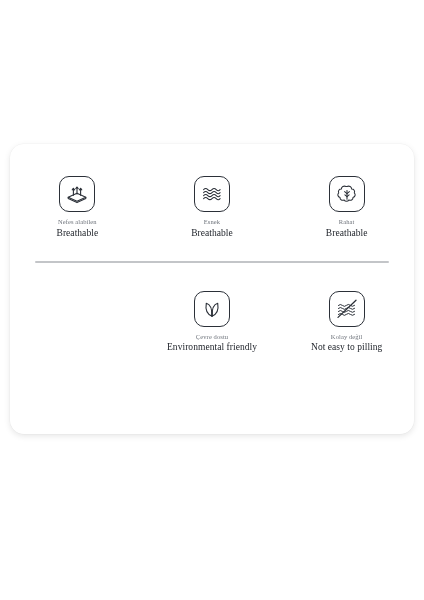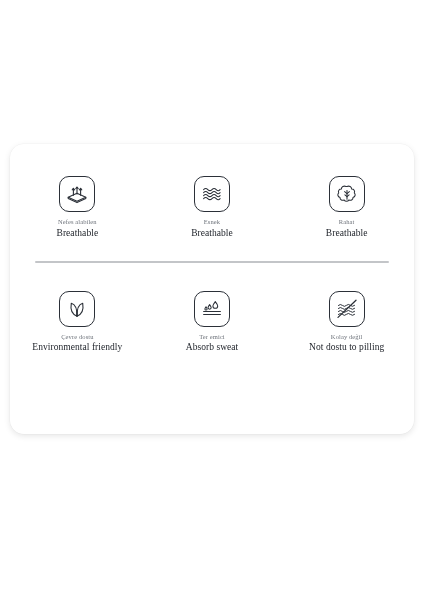--- a/index.html
+++ b/index.html
@@ -186,46 +186,33 @@
             <svg width="24" height="24" viewBox="0 0 24 24" fill="none" stroke="#2b3038" stroke-width="1.1" stroke-linecap="round" stroke-linejoin="round">
               <path d="M12 19.2 C7.2 17.4 5.2 12.6 6.3 6.2 C9.6 7.0 12.2 9.6 12 19.2 Z"></path>
               <path d="M12 19.2 C16.8 17.4 18.8 12.6 17.7 6.2 C14.4 7.0 11.8 9.6 12 19.2 Z"></path>
               <path d="M12 19.2 L12 14.4"></path>
             </svg>
           </div>
           <div class="label-tr">Çevre dostu</div>
           <div class="label-en">Environmental friendly</div>
         </div>
 
-        <div class="feature-item">
-          <div class="icon-box">
-            <svg width="24" height="24" viewBox="0 0 24 24" fill="none" stroke="#2b3038" stroke-width="1.05" stroke-linecap="round" stroke-linejoin="round">
-              <path d="M15.3 4.6 c1.5 2.0 2.4 3.3 2.4 4.3 a2.4 2.4 0 0 1 -4.8 0 c0 -1.0 0.9 -2.3 2.4 -4.3 Z"></path>
-              <path d="M9.6 7.6 c1.0 1.4 1.6 2.3 1.6 3.0 a1.6 1.6 0 0 1 -3.2 0 c0 -0.7 0.6 -1.6 1.6 -3.0 Z"></path>
-              <path d="M6.0 9.8 c0.7 1.0 1.1 1.6 1.1 2.1 a1.1 1.1 0 0 1 -2.2 0 c0 -0.5 0.4 -1.1 1.1 -2.1 Z"></path>
-              <line x1="3.6" y1="14.5" x2="20.4" y2="14.5"></line>
-              <line x1="3.6" y1="17.4" x2="20.4" y2="17.4"></line>
-            </svg>
-          </div>
-          <div class="label-tr">Ter emici</div>
-          <div class="label-en">Absorb sweat</div>
-        </div>
 
         <div class="feature-item">
           <div class="icon-box">
             <svg width="24" height="24" viewBox="0 0 24 24" fill="none" stroke="#2b3038" stroke-width="1.0" stroke-linecap="round" stroke-linejoin="round">
               <path d="M3.4 8.4 q2.0 -1.9 4.0 0 t4.0 0 t4.0 0 t4.2 0"></path>
               <path d="M3.4 11.4 q2.0 -1.9 4.0 0 t4.0 0 t4.0 0 t4.2 0"></path>
               <path d="M3.4 14.4 q2.0 -1.9 4.0 0 t4.0 0 t4.0 0 t4.2 0"></path>
               <path d="M3.4 17.4 q2.0 -1.9 4.0 0 t4.0 0 t4.0 0 t4.2 0"></path>
               <line x1="3.0" y1="20.4" x2="21.0" y2="3.2" stroke-width="1.3"></line>
             </svg>
           </div>
           <div class="label-tr">Kolay değil</div>
-          <div class="label-en">Not dostu to pilling</div>
+          <div class="label-en">Not easy to pilling</div>
         </div>
 
       </div>
 
     </div>
   </div>
 
 </div>
 
 </body></html>

